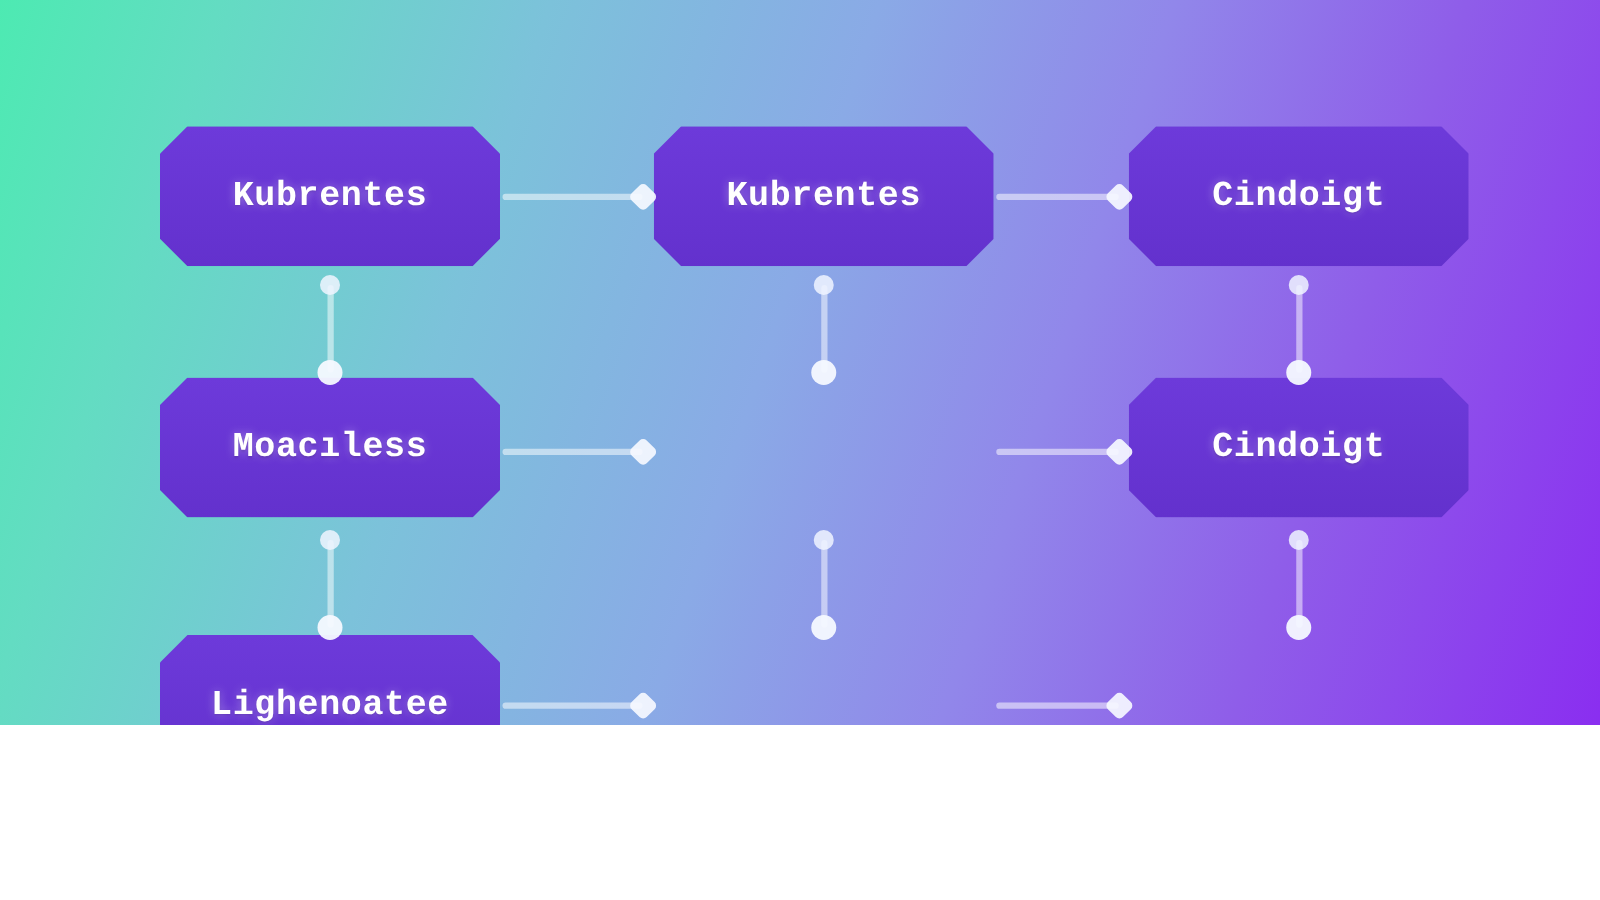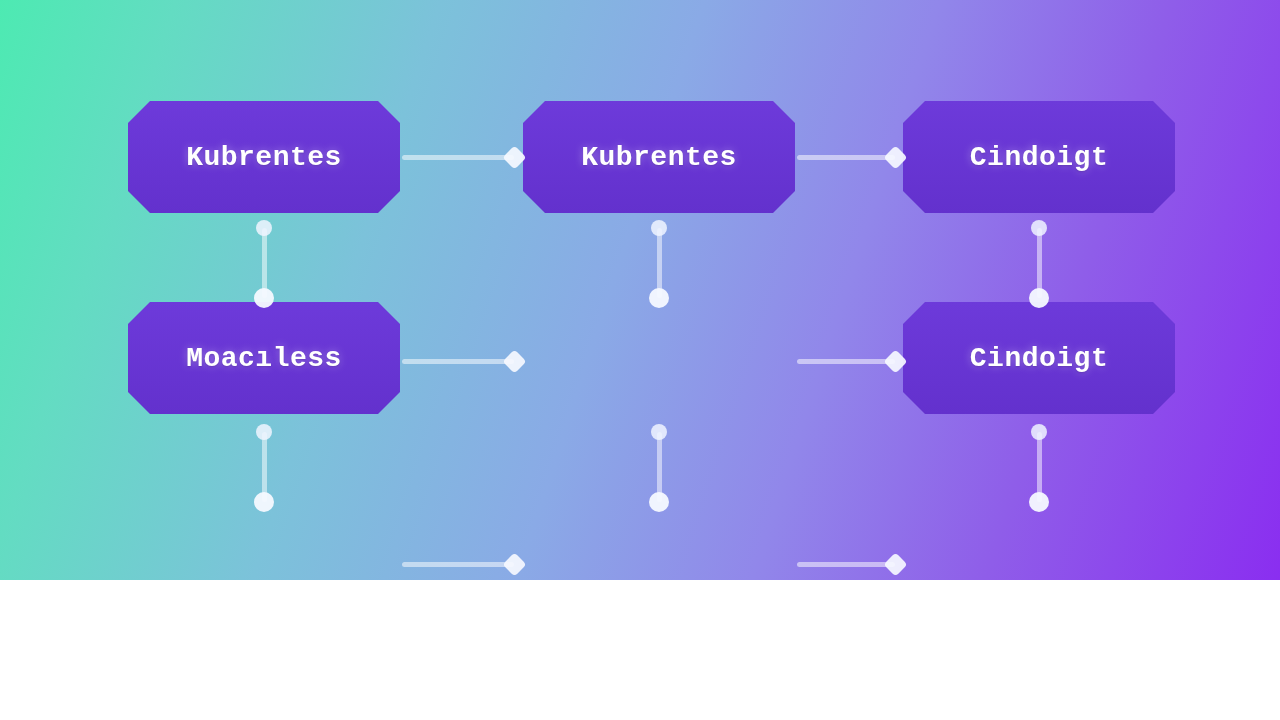--- a/index.html
+++ b/index.html
@@ -89,20 +89,23 @@
     <span>Cindoigt</span>
   </div>
 
   <div class="node col0 row1">
     <span>Moacıless</span>
   </div>
   <div class="node col2 row1">
     <span>Cindoigt</span>
   </div>
 
+  <div class="node col0 row2">
+    <span>Lighenoatee</span>
+  </div>
 
   <div class="hline h-r0 h-c0">
       <i class="diamond"></i>
     </div>
   <div class="hline h-r0 h-c1">
       <i class="diamond"></i>
     </div>
   <div class="hline h-r1 h-c0">
       <i class="diamond"></i>
     </div>

